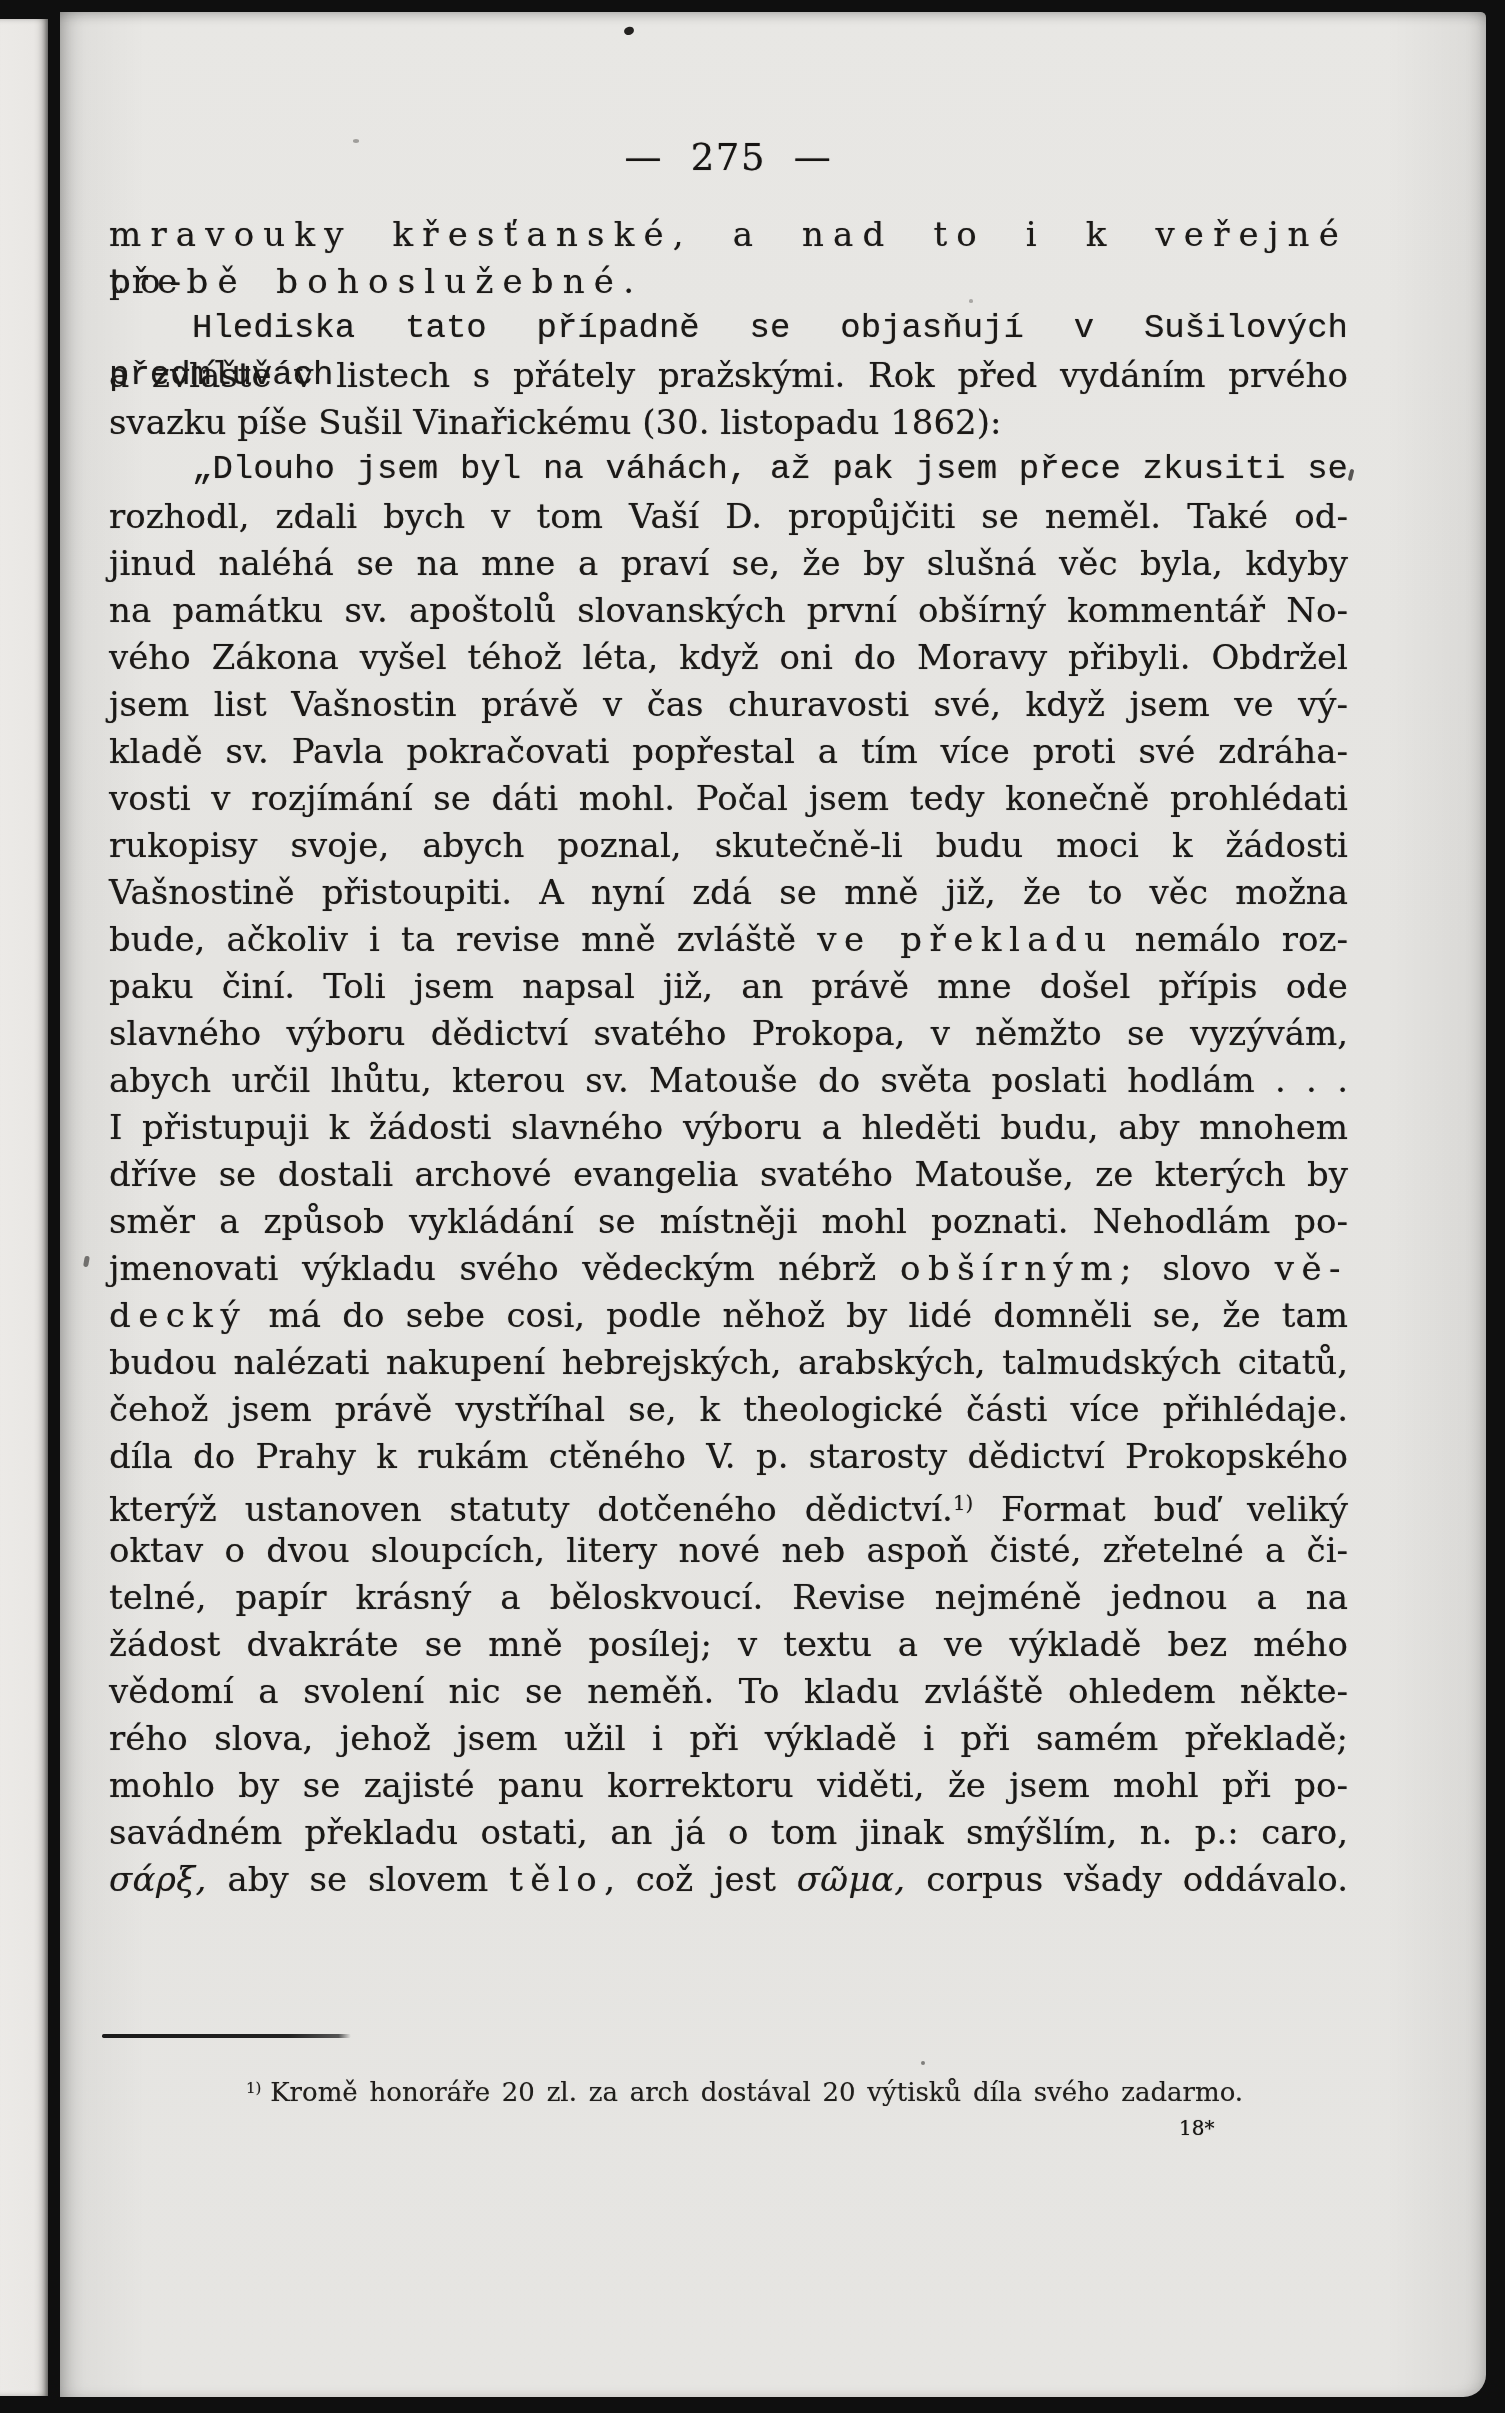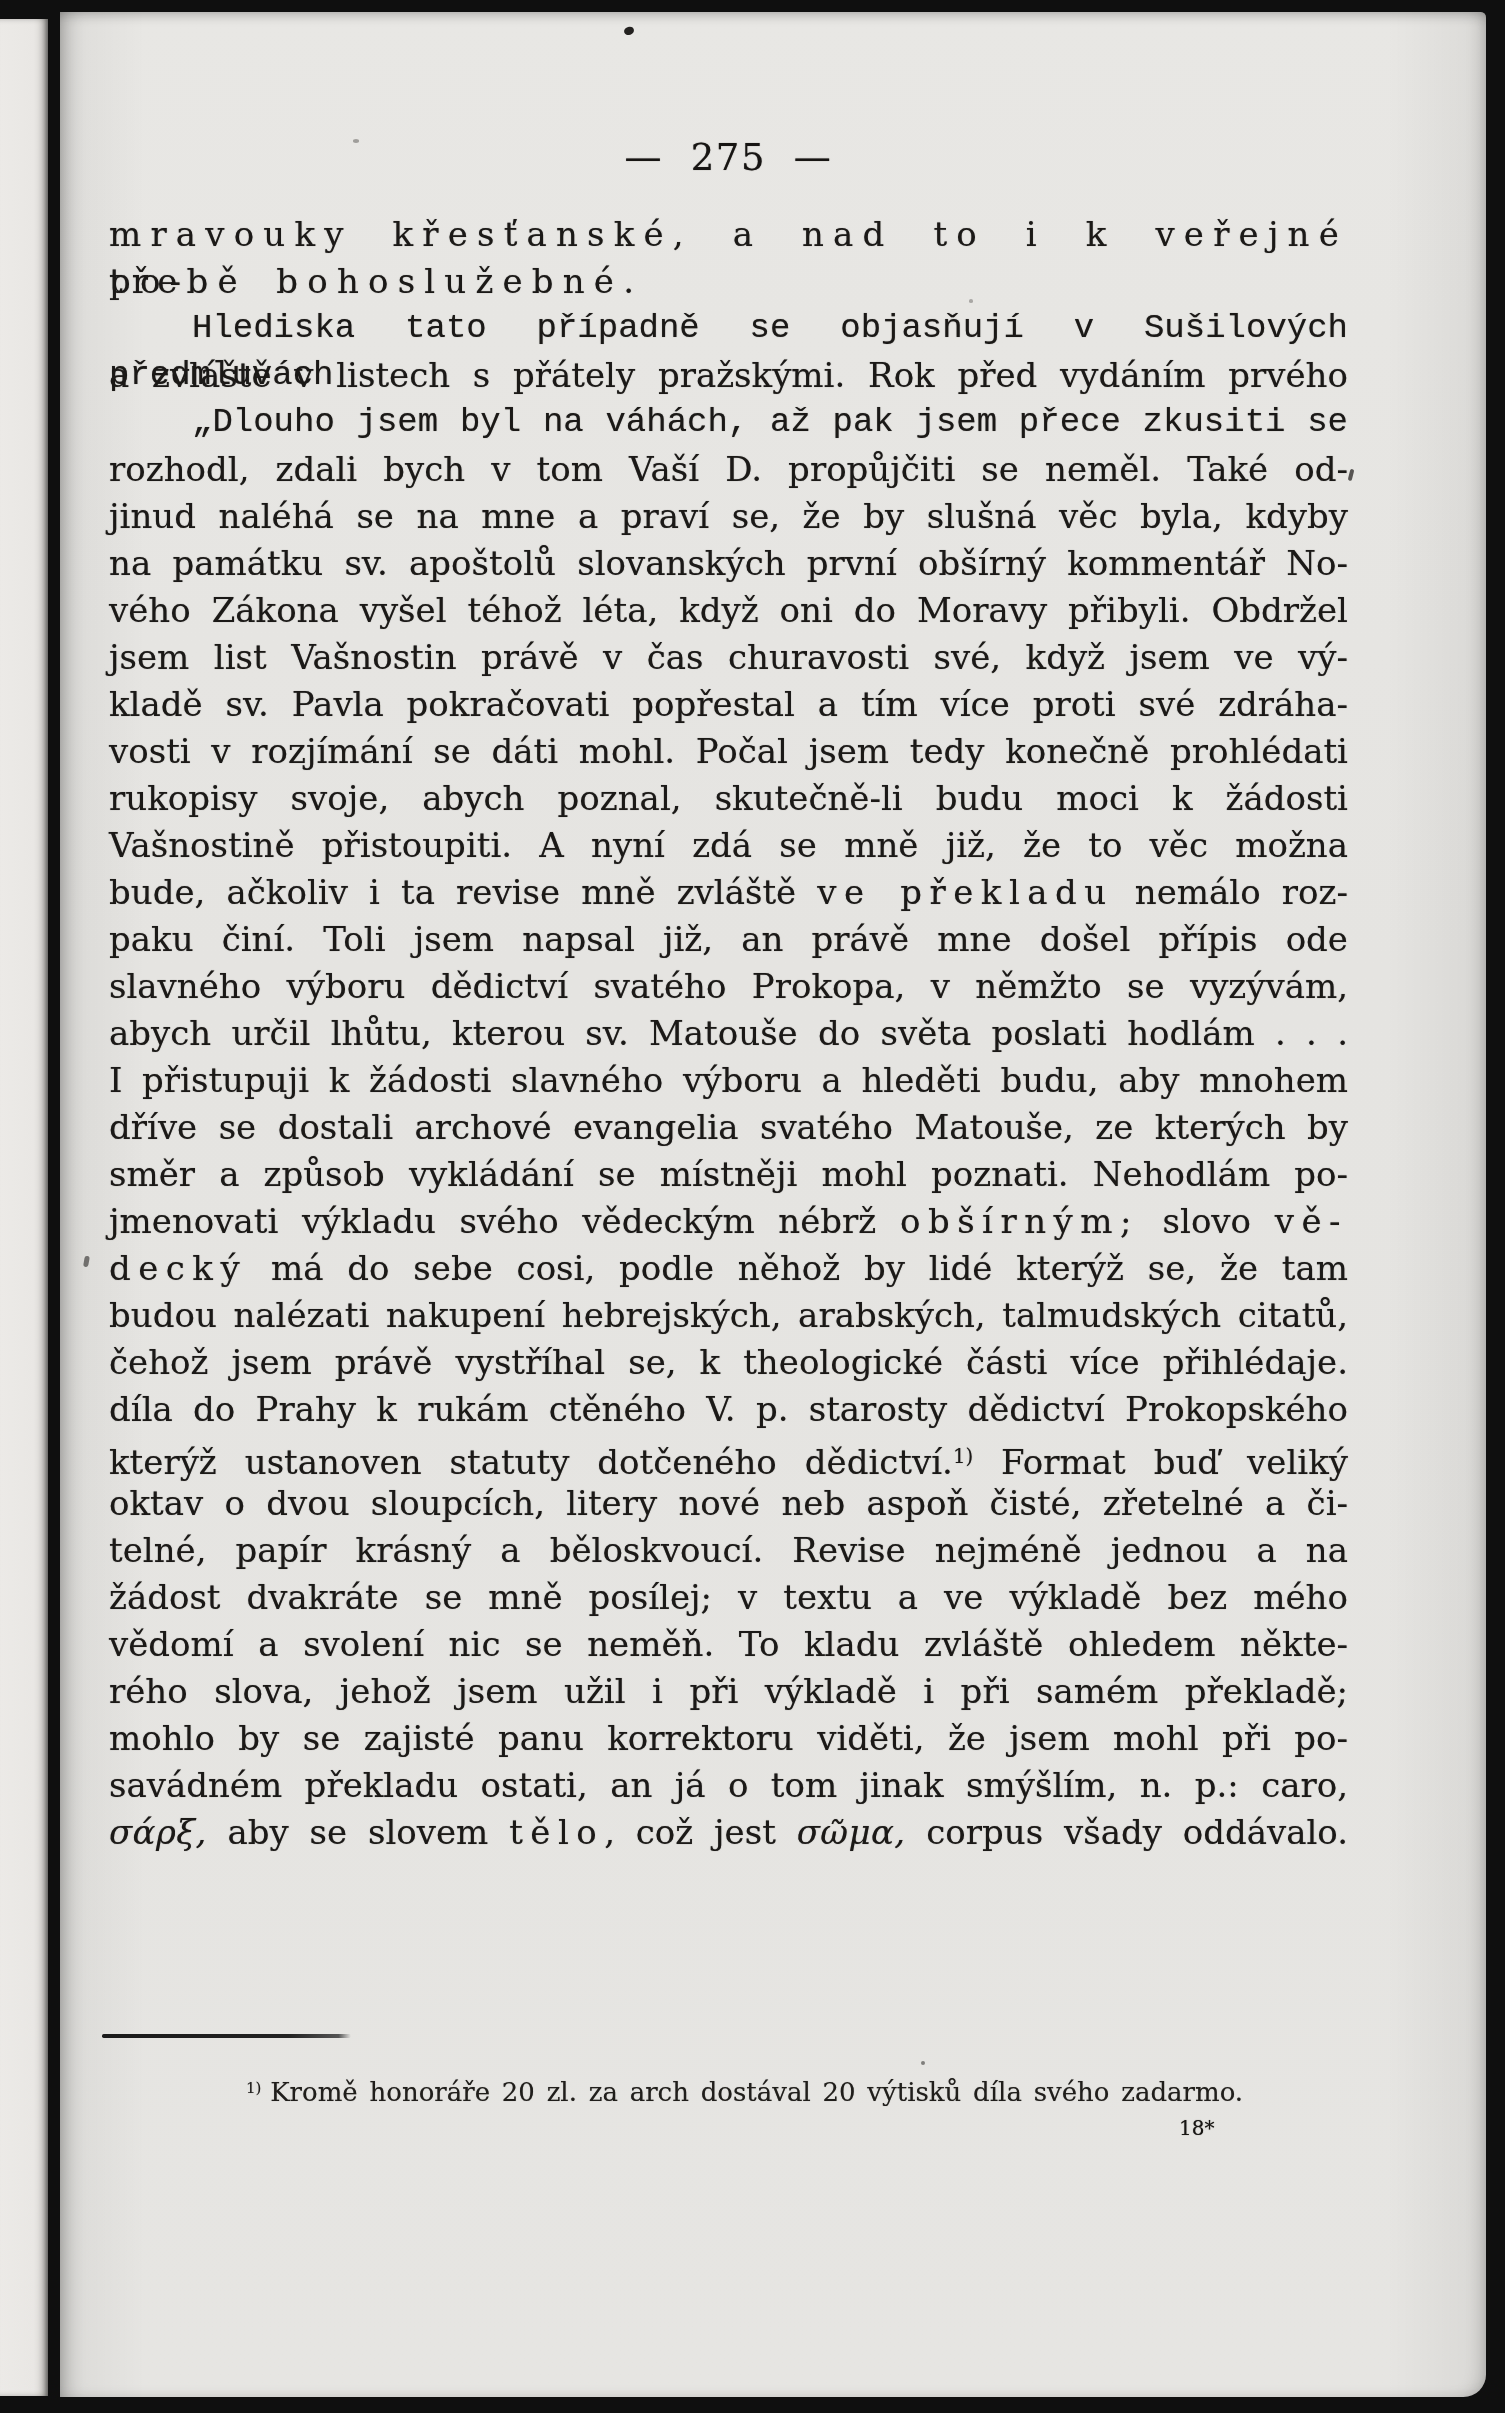--- a/index.html
+++ b/index.html
@@ -86,39 +86,40 @@
 <div class="left-page"></div>
 
 <div class="paper">
   <div class="pagenum">— 275 —</div>
 
   <div class="textblock">
       <div class="line wide"><span>mravouky křesťanské, a nad to i k veřejné po-</span></div>
       <div class="line short wide"><span>třebě bohoslužebné.</span></div>
       <div class="line indent"><span>Hlediska tato případně se objasňují v Sušilových předmluvách</span></div>
       <div class="line"><span>a zvláště v listech s přátely pražskými. Rok před vydáním prvého</span></div>
+      <div class="line short"><span>svazku píše Sušil Vinařickému (30. listopadu 1862):</span></div>
       <div class="line indent"><span>„Dlouho jsem byl na váhách, až pak jsem přece zkusiti se</span></div>
       <div class="line"><span>rozhodl, zdali bych v tom Vaší D. propůjčiti se neměl. Také od-</span></div>
       <div class="line"><span>jinud naléhá se na mne a praví se, že by slušná věc byla, kdyby</span></div>
       <div class="line"><span>na památku sv. apoštolů slovanských první obšírný kommentář No-</span></div>
       <div class="line"><span>vého Zákona vyšel téhož léta, když oni do Moravy přibyli. Obdržel</span></div>
       <div class="line"><span>jsem list Vašnostin právě v čas churavosti své, když jsem ve vý-</span></div>
       <div class="line"><span>kladě sv. Pavla pokračovati popřestal a tím více proti své zdráha-</span></div>
       <div class="line"><span>vosti v rozjímání se dáti mohl. Počal jsem tedy konečně prohlédati</span></div>
       <div class="line"><span>rukopisy svoje, abych poznal, skutečně-li budu moci k žádosti</span></div>
       <div class="line"><span>Vašnostině přistoupiti. A nyní zdá se mně již, že to věc možna</span></div>
       <div class="line"><span>bude, ačkoliv i ta revise mně zvláště </span><span class="sp">ve překladu</span><span> nemálo roz-</span></div>
       <div class="line"><span>paku činí. Toli jsem napsal již, an právě mne došel přípis ode</span></div>
       <div class="line"><span>slavného výboru dědictví svatého Prokopa, v němžto se vyzývám,</span></div>
       <div class="line"><span>abych určil lhůtu, kterou sv. Matouše do světa poslati hodlám . . .</span></div>
       <div class="line"><span>I přistupuji k žádosti slavného výboru a hleděti budu, aby mnohem</span></div>
       <div class="line"><span>dříve se dostali archové evangelia svatého Matouše, ze kterých by</span></div>
       <div class="line"><span>směr a způsob vykládání se místněji mohl poznati. Nehodlám po-</span></div>
       <div class="line"><span>jmenovati výkladu svého vědeckým nébrž </span><span class="sp">obšírným;</span><span> slovo </span><span class="sp">vě-</span></div>
-      <div class="line"><span class="sp">decký</span><span> má do sebe cosi, podle něhož by lidé kterýž se, že tam</span></div>
+      <div class="line"><span class="sp">decký</span><span> má do sebe cosi, podle něhož by lidé domněli se, že tam</span></div>
       <div class="line"><span>budou nalézati nakupení hebrejských, arabských, talmudských citatů,</span></div>
       <div class="line"><span>čehož jsem právě vystříhal se, k theologické části více přihlédaje.</span></div>
       <div class="line"><span>díla do Prahy k rukám ctěného V. p. starosty dědictví Prokopského</span></div>
       <div class="line"><span>kterýž ustanoven statuty dotčeného dědictví.</span><span class="sup">1)</span><span> Format buď veliký</span></div>
       <div class="line"><span>oktav o dvou sloupcích, litery nové neb aspoň čisté, zřetelné a či-</span></div>
       <div class="line"><span>telné, papír krásný a běloskvoucí. Revise nejméně jednou a na</span></div>
       <div class="line"><span>žádost dvakráte se mně posílej; v textu a ve výkladě bez mého</span></div>
       <div class="line"><span>vědomí a svolení nic se neměň. To kladu zvláště ohledem někte-</span></div>
       <div class="line"><span>rého slova, jehož jsem užil i při výkladě i při samém překladě;</span></div>
       <div class="line"><span>mohlo by se zajisté panu korrektoru viděti, že jsem mohl při po-</span></div>

